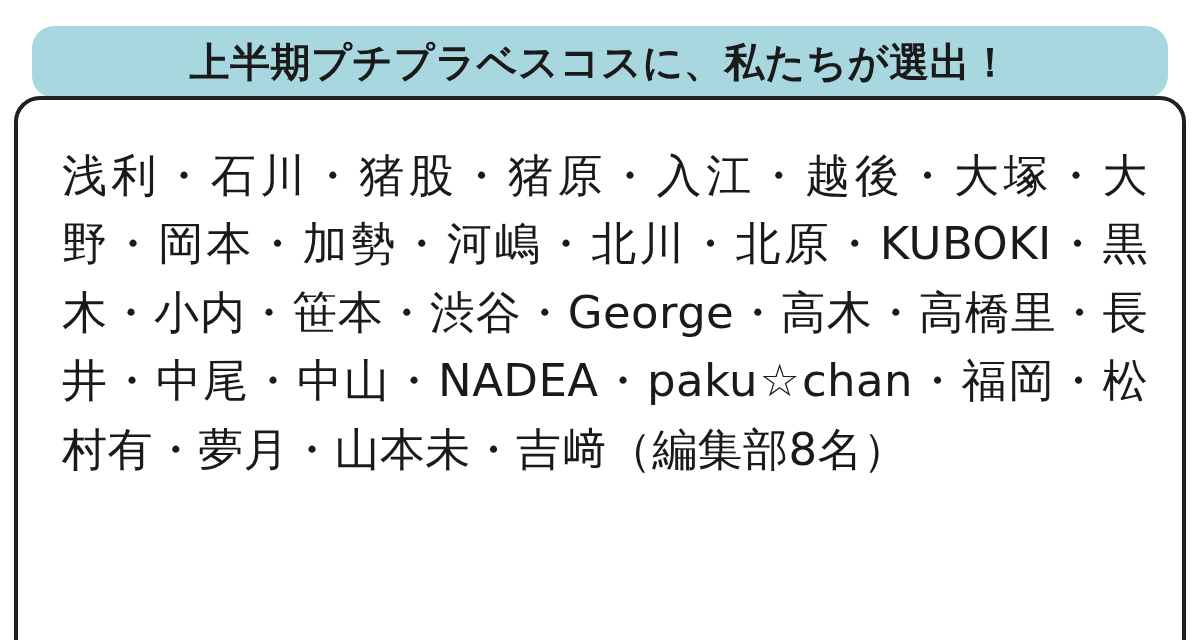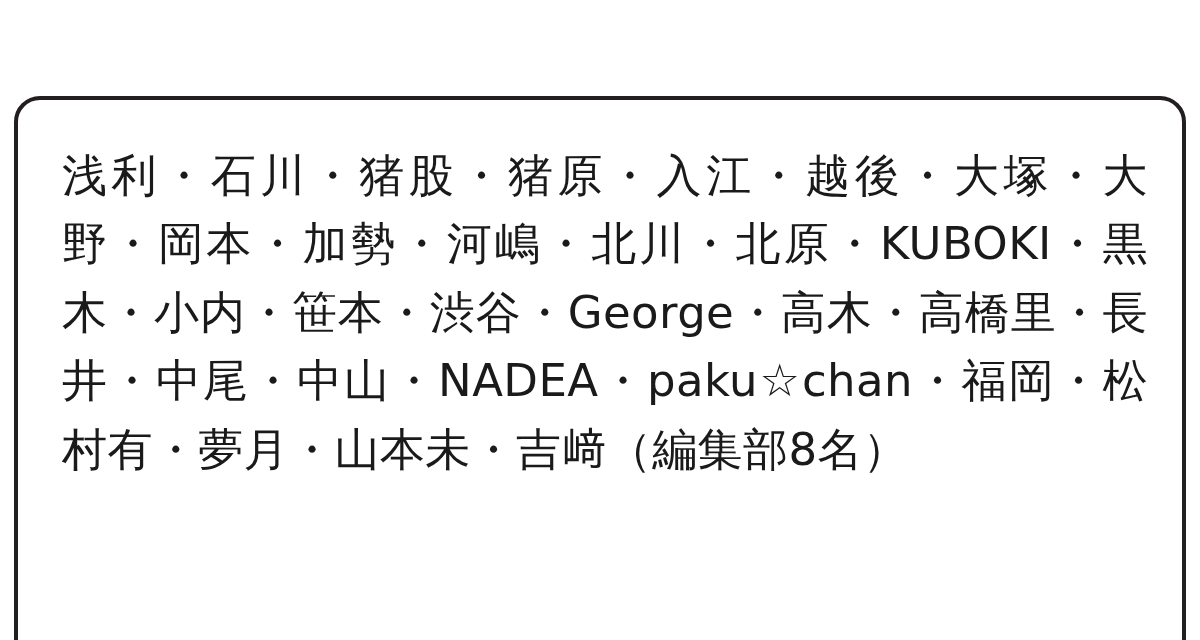--- a/index.html
+++ b/index.html
@@ -103,18 +103,24 @@
     text-align: justify;
     text-justify: inter-character;
     word-break: break-all;
   }
 </style>
 </head>
 <body>
 
 <div class="page">
 
+  <div class="banner-wrap">
+    <div class="banner">
+      <span class="banner-text">上半期プチプラベスコスに、私たちが選出！</span>
+    </div>
+    <div class="banner-tail"></div>
+  </div>
 
   <div class="card">
     <div class="names">浅利・石川・猪股・猪原・入江・越後・大塚・大野・岡本・加勢・河嶋・北川・北原・KUBOKI・黒木・小内・笹本・渋谷・George・高木・高橋里・長井・中尾・中山・NADEA・paku☆chan・福岡・松村有・夢月・山本未・吉﨑（編集部8名）</div>
   </div>
 
 </div>
 
 </body></html>

